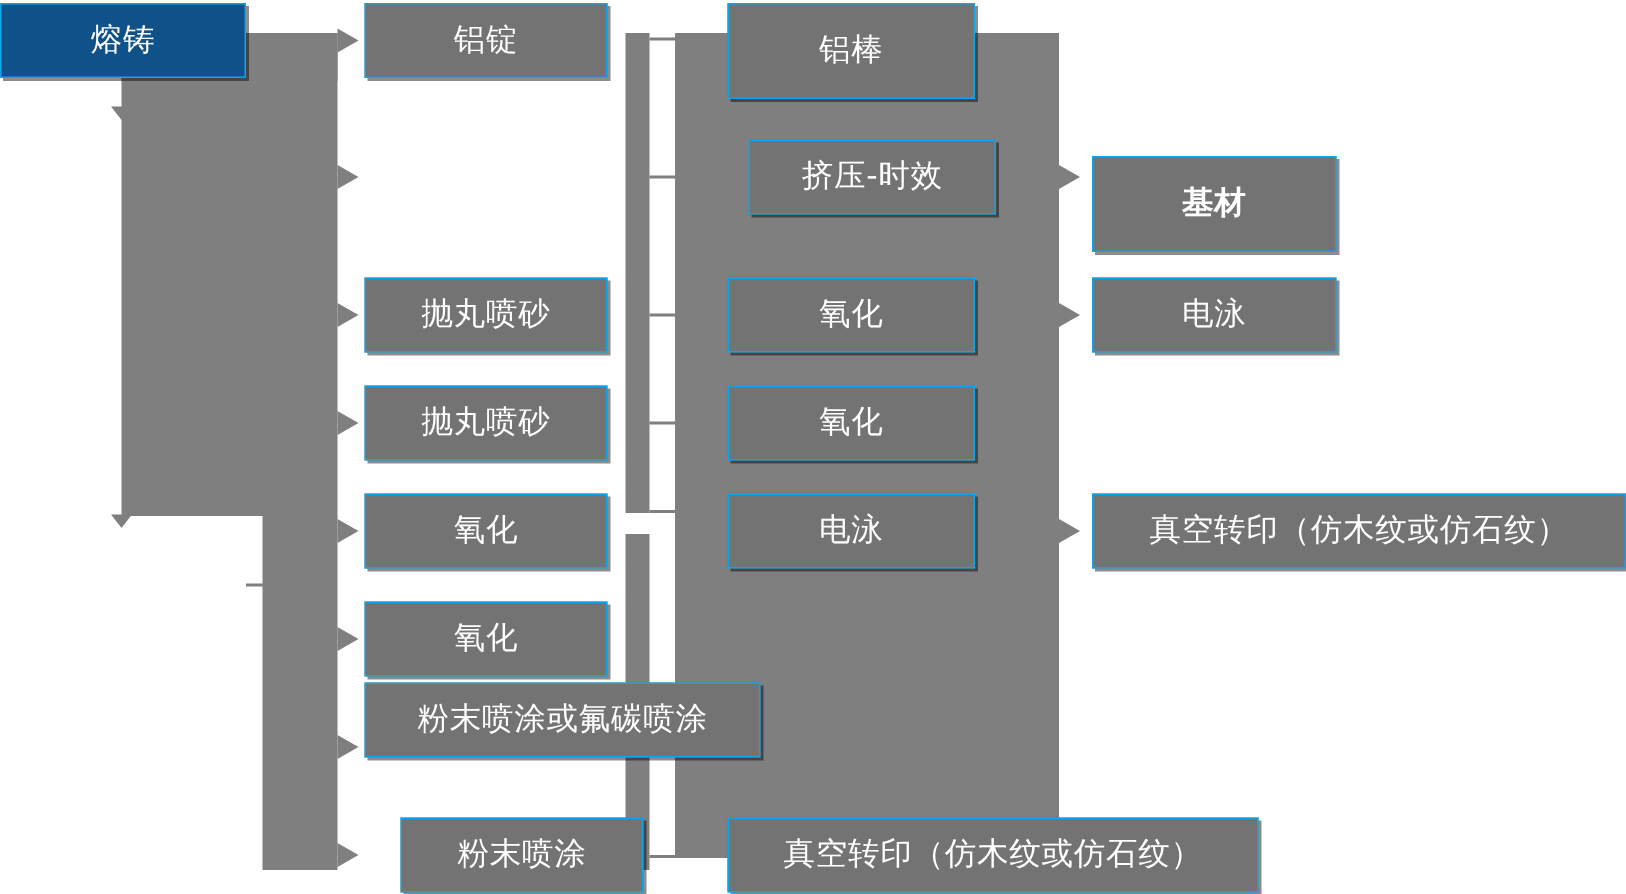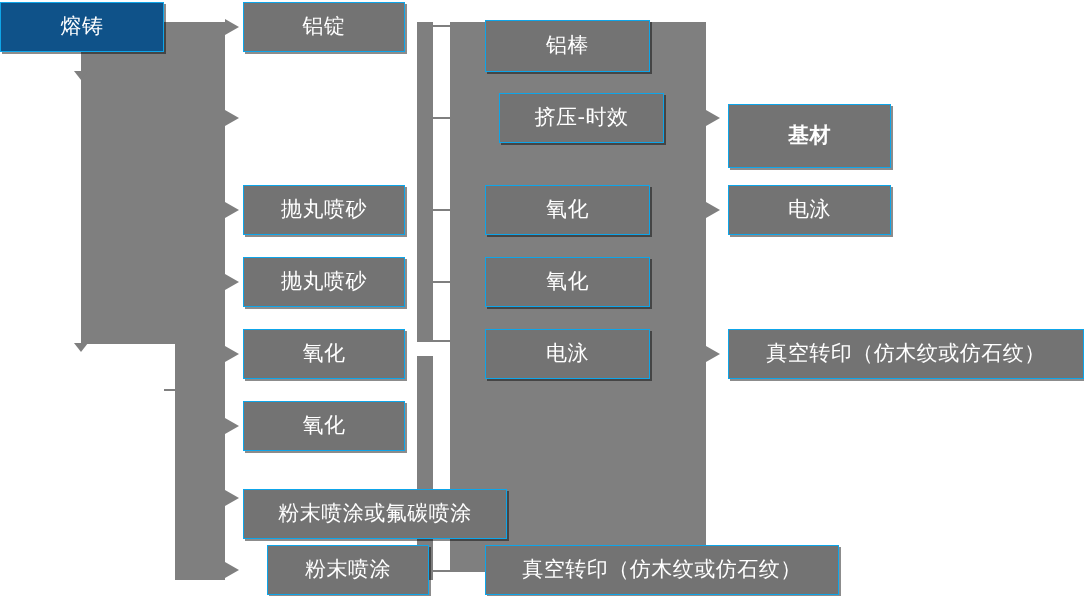--- a/index.html
+++ b/index.html
@@ -104,24 +104,24 @@
   <div class="gray-arrow-right" style="left:706px; top:202px;"></div>
   <div class="gray-arrow-right" style="left:706px; top:346px;"></div>
 
   <div class="box dark" style="left:0px; top:2px;   width:164px; height:50px;">熔铸</div>
 
   <div class="box light" style="left:243px; top:2px;   width:162px; height:50px;">铝锭</div>
   <div class="box light" style="left:243px; top:185px; width:162px; height:50px;">抛丸喷砂</div>
   <div class="box light" style="left:243px; top:257px; width:162px; height:50px;">抛丸喷砂</div>
   <div class="box light" style="left:243px; top:329px; width:162px; height:50px;">氧化</div>
   <div class="box light" style="left:243px; top:401px; width:162px; height:50px;">氧化</div>
-  <div class="box light" style="left:243px; top:489px; width:264px; height:50px;">粉末喷涂或氟碳喷涂</div>
+  <div class="box light" style="left:243px; top:455px; width:264px; height:50px;">粉末喷涂或氟碳喷涂</div>
   <div class="box light" style="left:243px; top:545px; width:162px; height:50px;margin-left:24px;">粉末喷涂</div>
 
-  <div class="box light" style="left:485px; top:20px;   width:165px; height:52px;">铝棒</div>
+  <div class="box light" style="left:485px; top:2px;   width:165px; height:64px;">铝棒</div>
   <div class="box light" style="left:499px; top:93px;  width:165px; height:50px;">挤压-时效</div>
   <div class="box light" style="left:485px; top:185px; width:165px; height:50px;">氧化</div>
   <div class="box light" style="left:485px; top:257px; width:165px; height:50px;">氧化</div>
   <div class="box light" style="left:485px; top:329px; width:165px; height:50px;">电泳</div>
   <div class="box light" style="left:485px; top:545px; width:354px; height:50px;">真空转印（仿木纹或仿石纹）</div>
 
   <div class="box light" style="left:728px; top:104px;  width:163px; height:64px;font-weight:bold;">基材</div>
   <div class="box light" style="left:728px; top:185px; width:163px; height:50px;">电泳</div>
   <div class="box light" style="left:728px; top:329px; width:356px; height:50px;">真空转印（仿木纹或仿石纹）</div>
 

